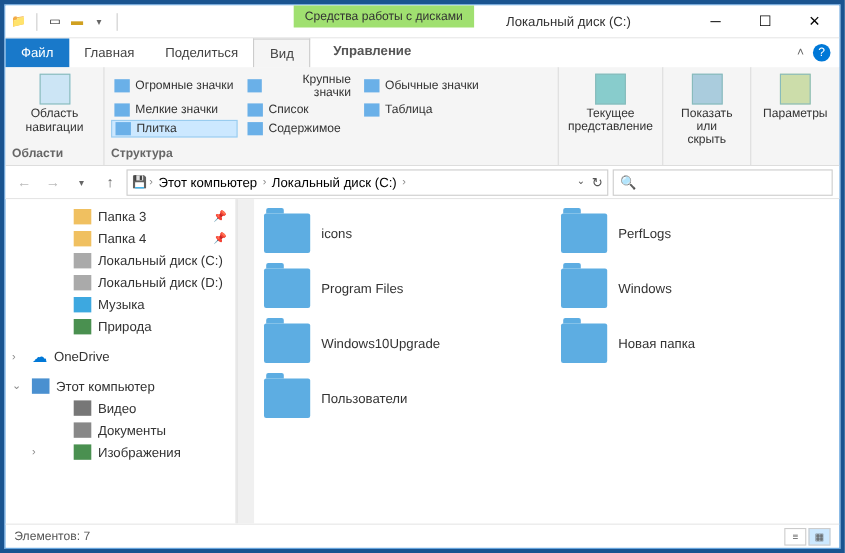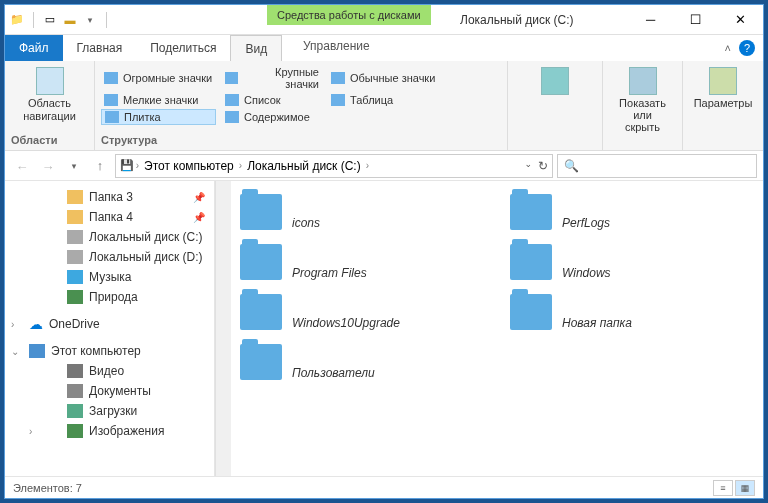--- a/index.html
+++ b/index.html
@@ -10,21 +10,21 @@
 .qat-icon { width: 16px; height: 16px; display: flex; align-items: center; justify-content: center; font-size: 11px; }
 .qat-sep { width: 1px; height: 16px; background: #ccc; margin: 0 4px; }
 .tool-tab { position: absolute; left: 262px; top: 0; background: #a0e070; padding: 4px 10px; font-size: 11px; color: #333; }
 .title-text { position: absolute; left: 455px; font-size: 12px; color: #333; }
 .wincontrols { margin-left: auto; display: flex; }
 .wincontrols div { width: 45px; height: 30px; display: flex; align-items: center; justify-content: center; font-size: 13px; cursor: pointer; }
 .tabs { height: 26px; display: flex; align-items: stretch; background: #fff; position: relative; }
 .tab { padding: 0 14px; display: flex; align-items: center; font-size: 12px; color: #444; cursor: pointer; text-align: right; }
 .tab.file { background: #1979ca; color: #fff; }
 .tab.active { border: 1px solid #ccc; border-bottom: none; background: #f5f5f5; }
-.tool-sub { position: absolute; left: 288px; font-size: 12px; color: #555; padding: 4px 10px; }
+.tool-sub { position: absolute; left: 288px; font-size: 12px; color: #555; padding: 4px 10px; font-weight: bold; }
 .help-area { margin-left: auto; display: flex; align-items: center; gap: 8px; padding-right: 8px; }
 .help-icon { width: 16px; height: 16px; border-radius: 50%; background: #0078d7; color: #fff; display: flex; align-items: center; justify-content: center; font-size: 11px; }
 .ribbon { height: 90px; background: #f5f5f5; border-bottom: 1px solid #ddd; display: flex; }
 .rgroup { border-right: 1px solid #ddd; padding: 4px 6px; display: flex; flex-direction: column; justify-content: space-between; }
 .rgroup-label { text-align: left; font-size: 11px; color: #666; font-weight: bold; }
 .big-btn { display: flex; flex-direction: column; align-items: center; gap: 2px; font-size: 11px; color: #333; padding: 2px 6px; cursor: pointer; }
 .big-btn .bicon { width: 28px; height: 28px; background: #cce5f5; border: 1px solid #8bb; }
 .layout-grid { display: grid; grid-template-columns: 115px 100px 130px; gap: 2px 6px; }
 .lopt { display: flex; align-items: center; gap: 5px; font-size: 11px; color: #333; cursor: pointer; padding: 1px 3px; text-align: right; }
 .lopt.sel { background: #cce8ff; border: 1px solid #99ccef; }
@@ -48,21 +48,21 @@
 .ni-music { background: #3da8e0; }
 .ni-pic { background: #4a9050; }
 .ni-cloud { color: #0078d7; font-size: 14px; display: flex; align-items: center; }
 .ni-pc { background: #4a90d0; }
 .ni-vid { background: #777; }
 .ni-doc { background: #888; }
 .ni-down { background: #5a8; }
 .nav-chev { position: absolute; left: 6px; color: #888; font-size: 10px; }
 .content { flex: 1; padding: 10px 6px; overflow: auto; }
 .tiles { display: grid; grid-template-columns: repeat(2,250px); gap: 8px 20px; }
-.tile { display: flex; align-items: flex-end; gap: 10px; padding: 3px; cursor: pointer; font-style: italic; }
+.tile { display: flex; align-items: center; gap: 10px; padding: 3px; cursor: pointer; }
 .tile .ficon { width: 42px; height: 36px; background: #5dade2; border-radius: 2px; position: relative; }
 .tile .ficon::before { content: ''; position: absolute; top: -5px; left: 2px; width: 16px; height: 5px; background: #5dade2; border-radius: 2px 2px 0 0; }
 .tile span { font-size: 12px; color: #333; }
 .scrollbar { width: 16px; background: #f0f0f0; border-left: 1px solid #e0e0e0; }
 .status { height: 22px; border-top: 1px solid #e5e5e5; display: flex; align-items: center; padding: 0 8px; font-size: 11px; color: #555; }
 .status .views { margin-left: auto; display: flex; gap: 2px; }
 .status .vbtn { width: 20px; height: 16px; border: 1px solid #ccc; display: flex; align-items: center; justify-content: center; font-size: 9px; }
 </style>
 </head>
 <body>
@@ -139,20 +139,21 @@
         <div class="lopt">
             <div class="licon"></div>
             <span>Содержимое</span>
           </div>
       </div>
       <div class="rgroup-label">Структура</div>
     </div>
     <div class="rgroup" style="width:95px">
       <div class="big-btn">
         <div class="bicon" style="background:#8cc"></div>
+        <span style="text-align:center;line-height:1.1">Текущее представление</span>
       </div>
     </div>
     <div class="rgroup" style="width:80px">
       <div class="big-btn">
         <div class="bicon" style="background:#acd"></div>
         <span style="text-align:center;line-height:1.1">Показать или скрыть</span>
       </div>
     </div>
     <div class="rgroup" style="width:80px;border-right:none">
       <div class="big-btn">
@@ -226,24 +227,20 @@
         </div>
       <div class="nav-item sub">
           <div class="nicon ni-vid"></div>
           <span>Видео</span>
         </div>
       <div class="nav-item sub">
           <div class="nicon ni-doc"></div>
           <span>Документы</span>
         </div>
       <div class="nav-item sub">
-          <div class="nicon ni-down"></div>
-          <span>Загрузки</span>
-        </div>
-      <div class="nav-item sub">
           <span class="nav-chev" style="left:24px">›</span>
           <div class="nicon ni-pic"></div>
           <span>Изображения</span>
         </div>
     </div>
     <div class="scrollbar"></div>
 
     <div class="content">
       <div class="tiles">
         <div class="tile">

